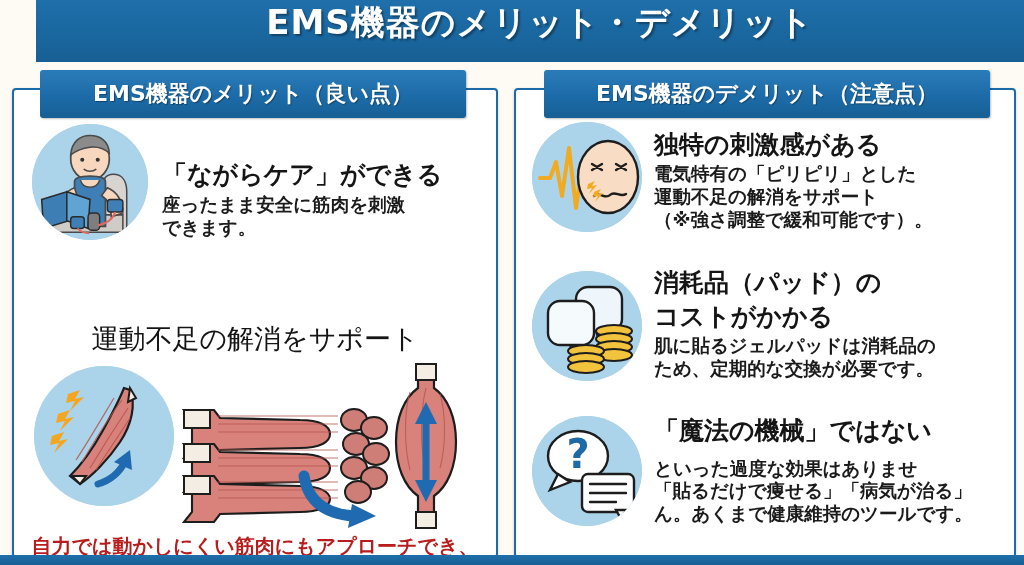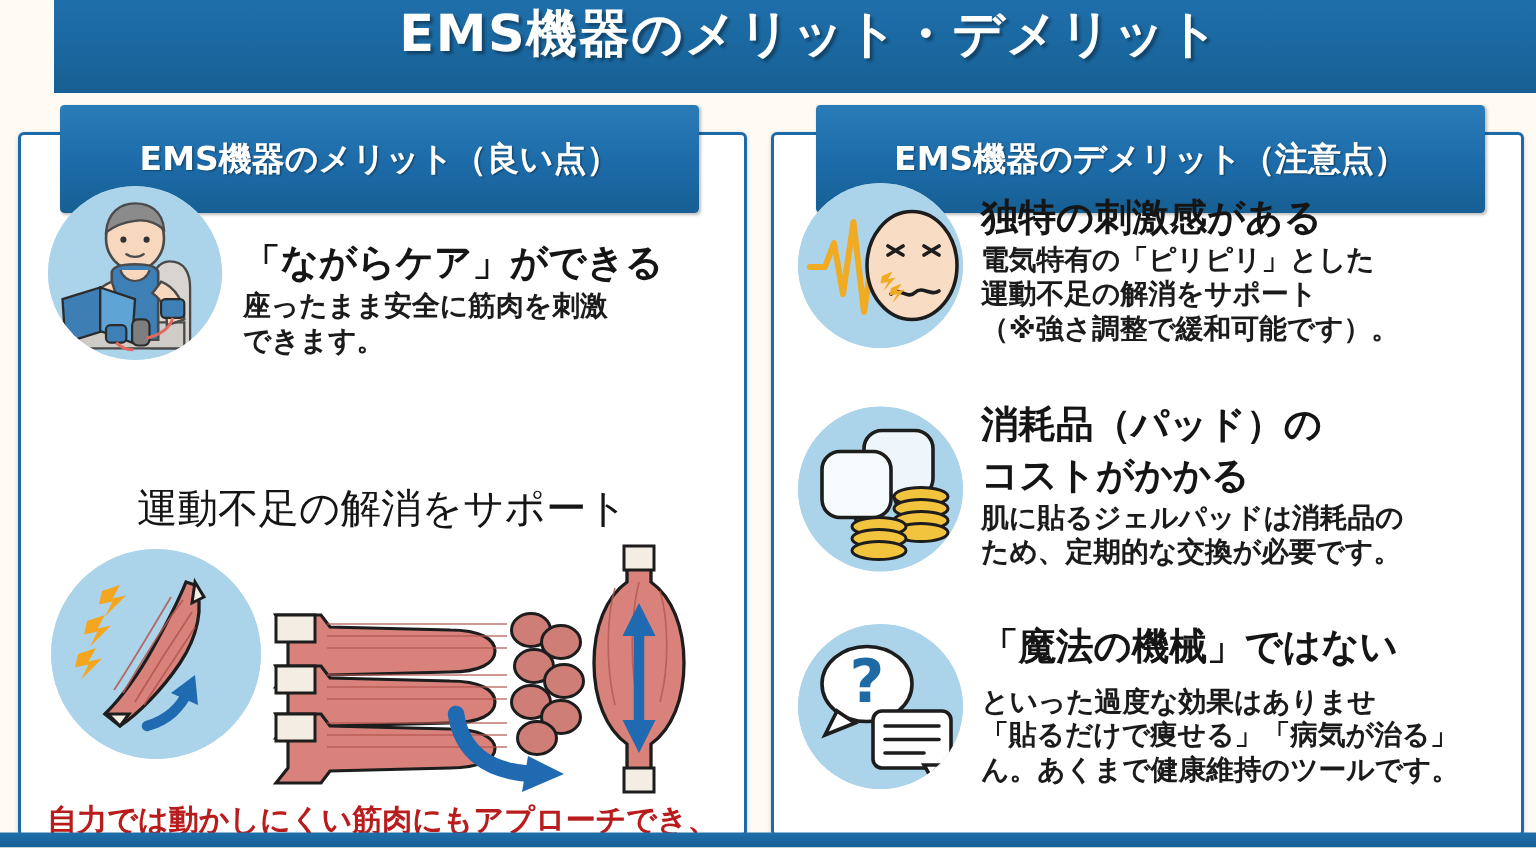--- a/index.html
+++ b/index.html
@@ -34,21 +34,21 @@
     background:#ffffff;border:2px solid #1c6ba8;border-radius:4px;
     box-shadow:0 1px 3px rgba(0,0,0,.18);
   }
   .panel.left{left:12px;width:482px;}
   .panel.right{left:514px;width:498px;}
 
   .panel-tab{
     position:absolute;top:-20px;left:22px;height:48px;
     background:linear-gradient(180deg,#2a7cb8 0%,#1c6ba8 55%,#175f94 100%);
     border-radius:3px;display:flex;align-items:center;justify-content:center;
-    padding:12px 16px;box-shadow:1px 1px 2px rgba(0,0,0,.25);
+    padding:0 16px;box-shadow:1px 1px 2px rgba(0,0,0,.25);
   }
   .panel.left .panel-tab{left:26px;width:394px;}
   .panel.right .panel-tab{left:28px;width:414px;}
   .panel-tab span{
     color:#fff;font-size:22px;font-weight:bold;white-space:nowrap;
     text-shadow:1px 1px 1px rgba(0,0,0,.35);
   }
 
   .panel-body{position:absolute;left:0;top:26px;right:0;bottom:0;overflow:hidden;}
 

